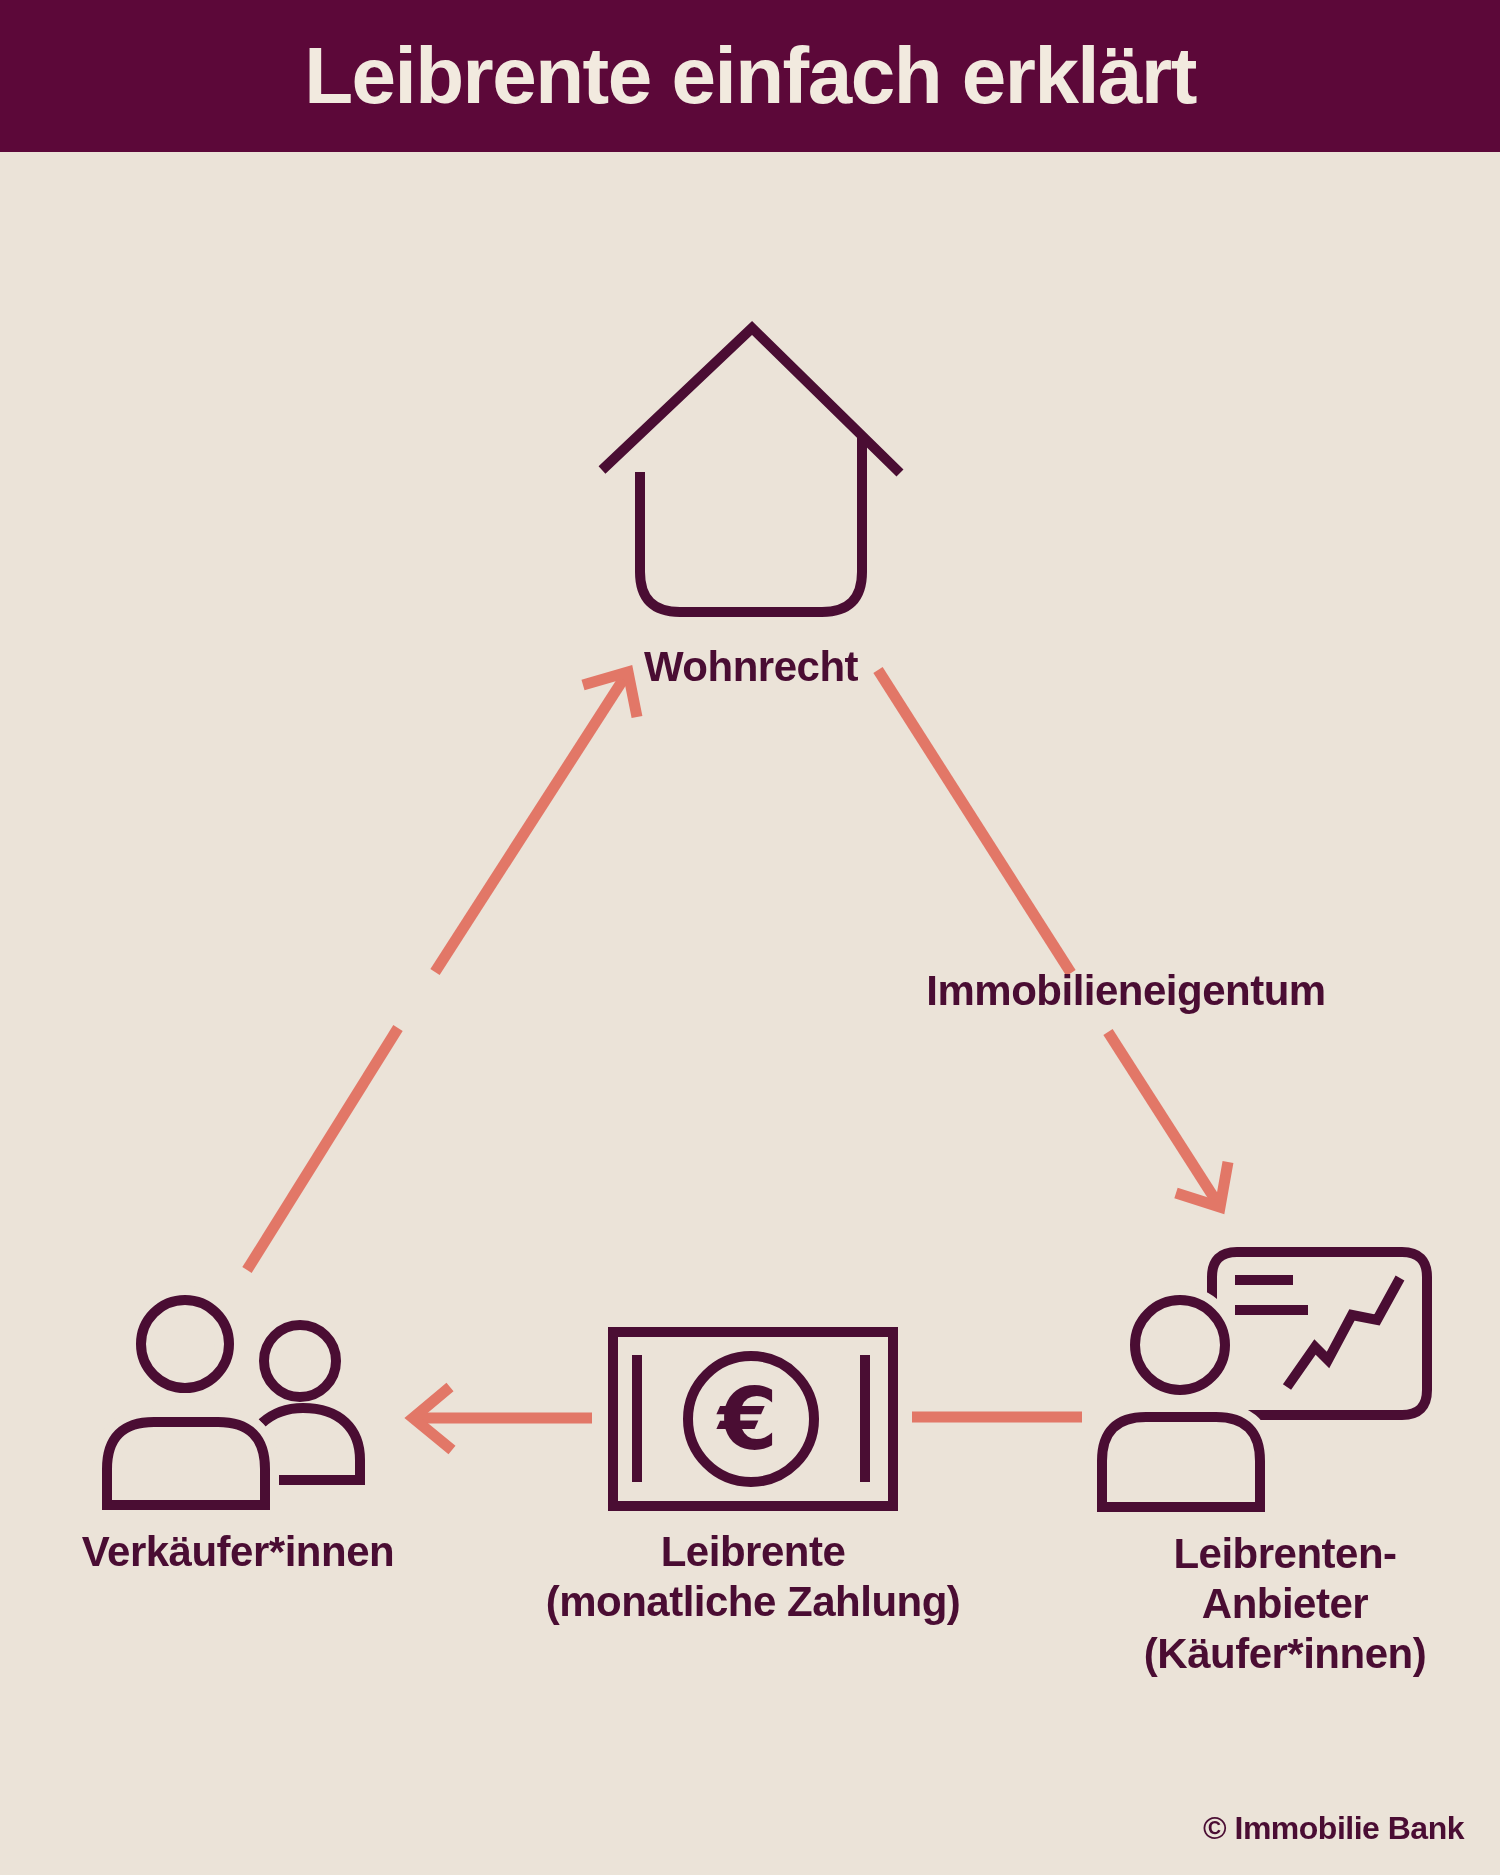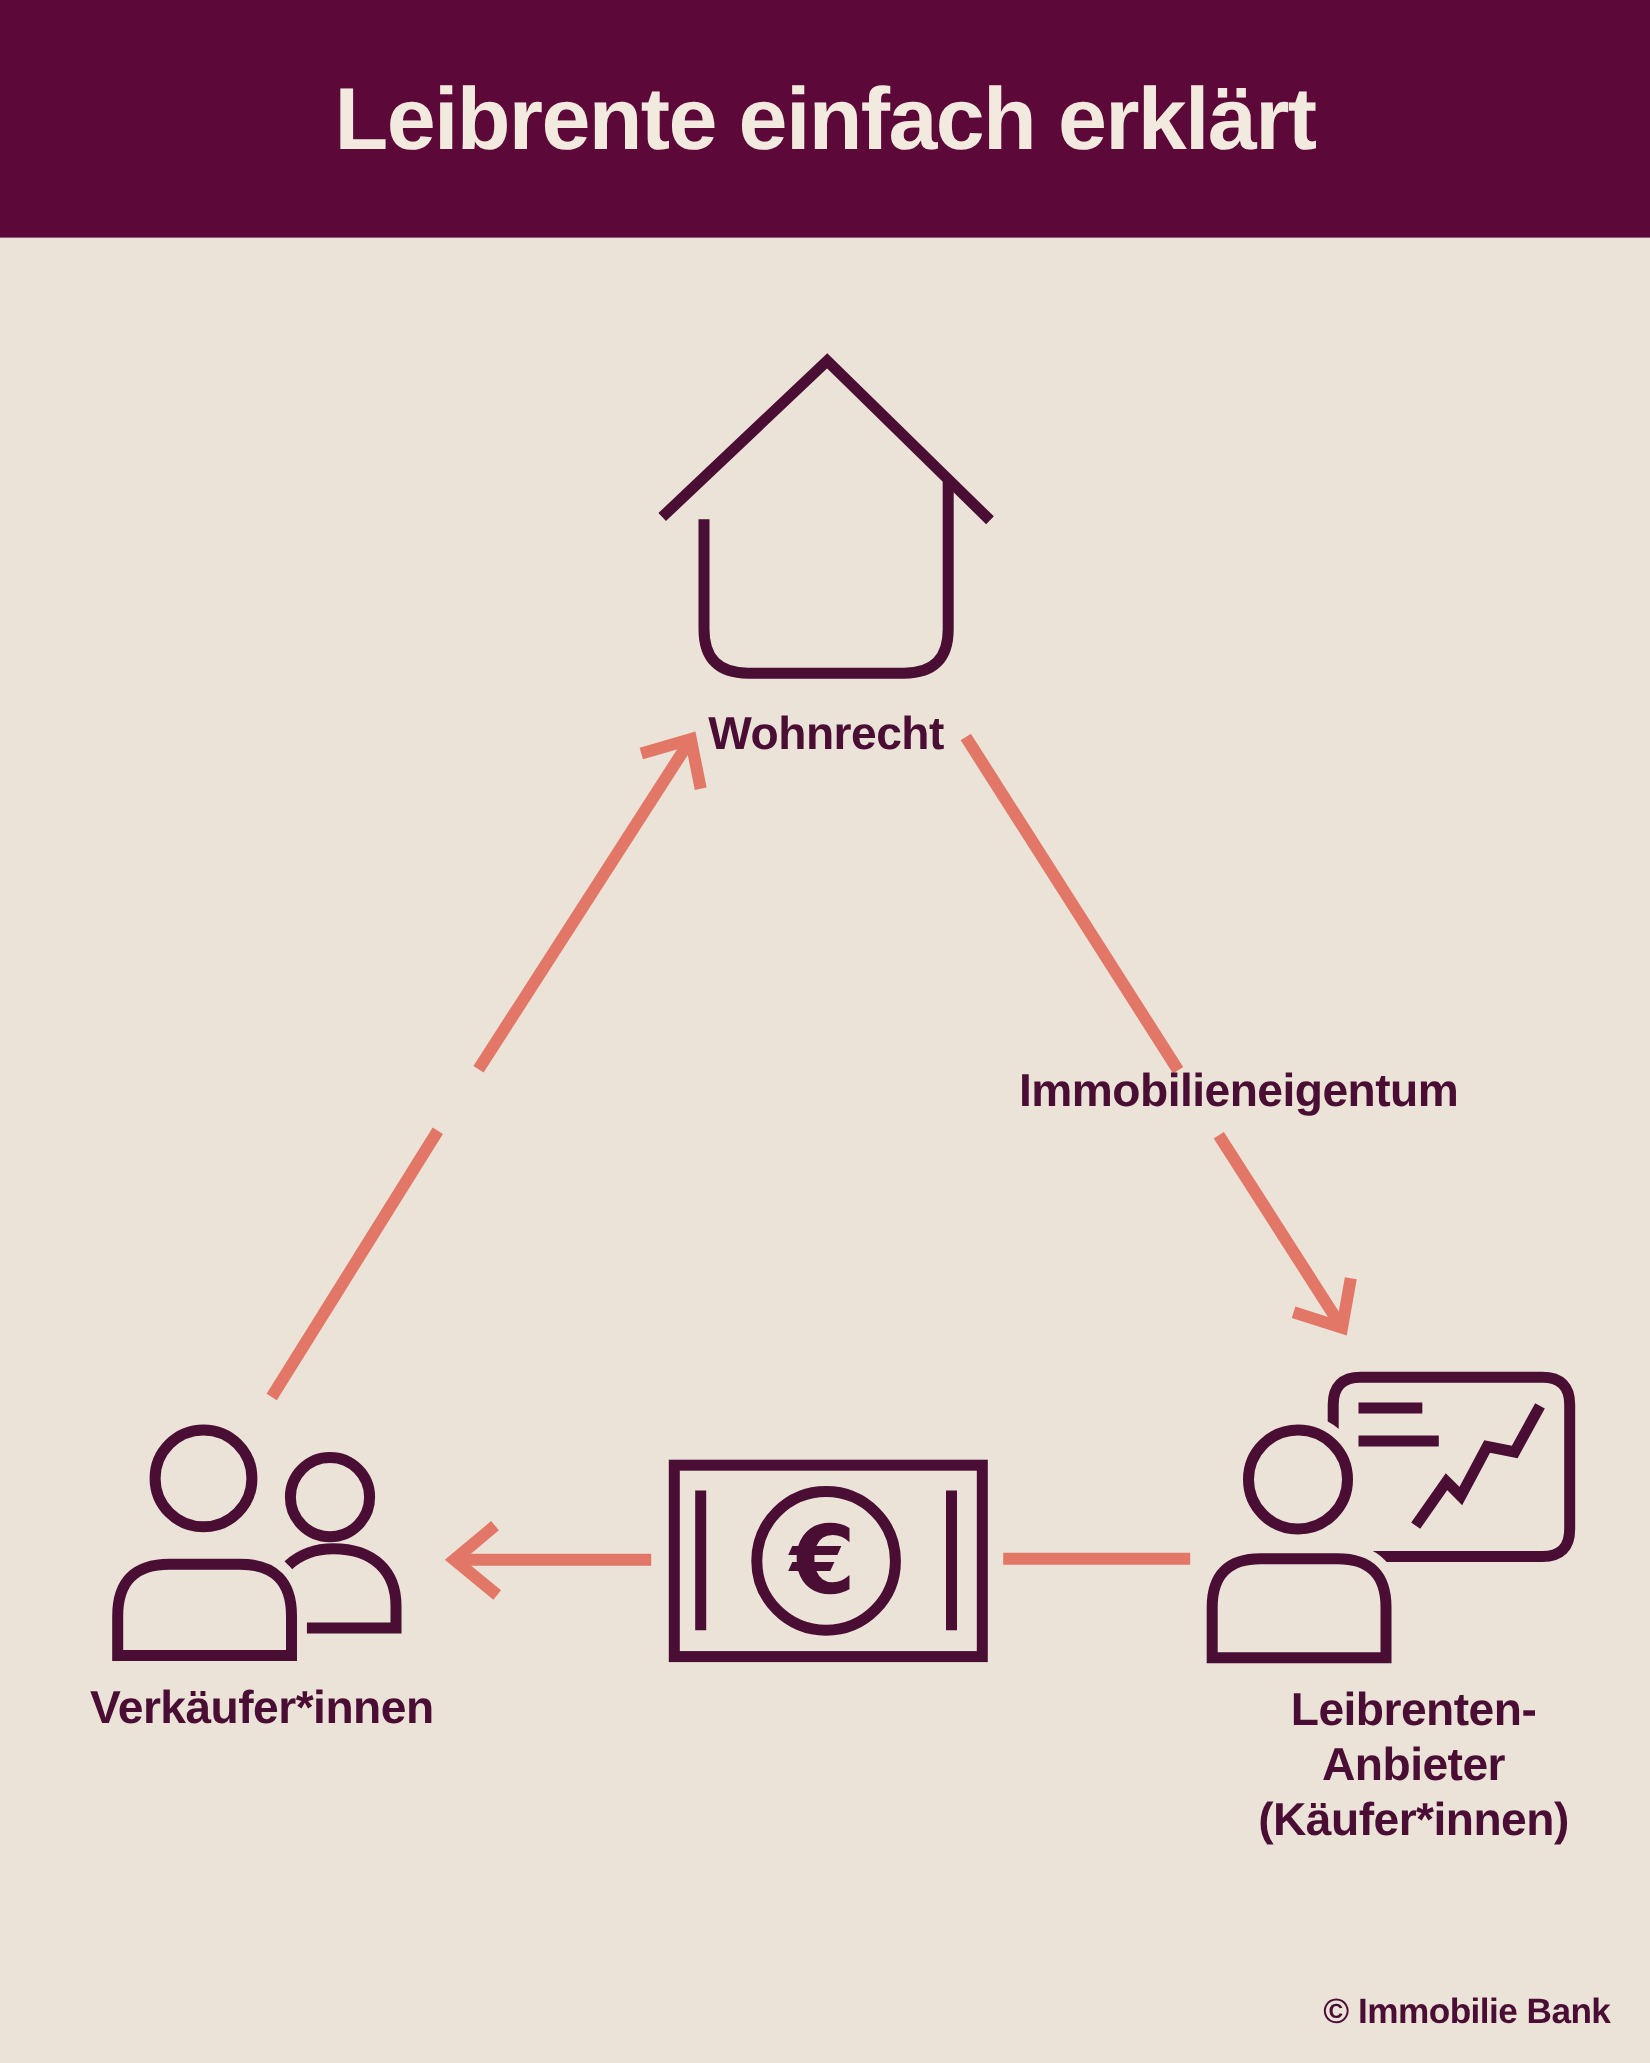--- a/index.html
+++ b/index.html
@@ -1,21 +1,21 @@
 <!DOCTYPE html>
 <html><head>
 <meta charset="utf-8">
 <style>
   html,body { margin:0; padding:0; background:#d8d0c6; }
   .page {
     position:relative; width:1500px; height:1875px; overflow:hidden;
     background:#EBE3D8; font-family:"Liberation Sans", sans-serif;
   }
   .header-bar {
-    position:absolute; left:0; top:0; width:1500px; height:216px;
+    position:absolute; left:0; top:0; width:1500px; height:152px;
     background:#5C0839; display:flex; align-items:center; justify-content:center;
   }
   .page-title {
     margin:0; color:#F2EADF; font-size:80px; font-weight:700; letter-spacing:-1.5px;
   }
   .diagram-canvas { position:absolute; left:0; top:0; }
   .label {
     position:absolute; width:500px; text-align:center;
     color:#4A0D33; font-weight:700; font-size:42px; line-height:50px;
     letter-spacing:-0.5px; white-space:nowrap;
@@ -95,20 +95,24 @@
     </g>
   </svg>
 
   <div class="label lbl-immobilie">Wohnrecht</div>
 
 
   <div class="label lbl-immobilieneigentum">Immobilieneigentum</div>
 
   <div class="label lbl-verkaeufer">Verkäufer*innen</div>
 
+  <div class="label lbl-leibrente">
+    <div>Leibrente</div>
+    <div>(monatliche Zahlung)</div>
+  </div>
 
   <div class="label lbl-anbieter">
     <div>Leibrenten-</div>
     <div>Anbieter</div>
     <div>(Käufer*innen)</div>
   </div>
 
   <div class="credit">© Immobilie Bank</div>
 
 </div>

